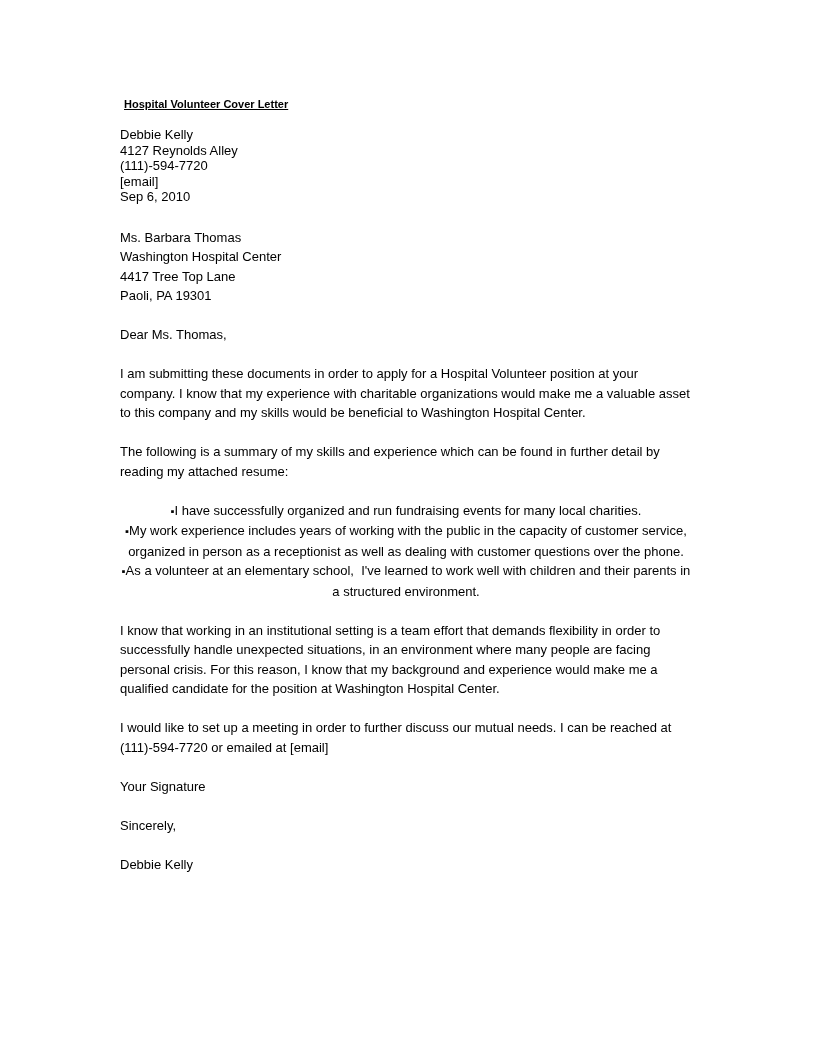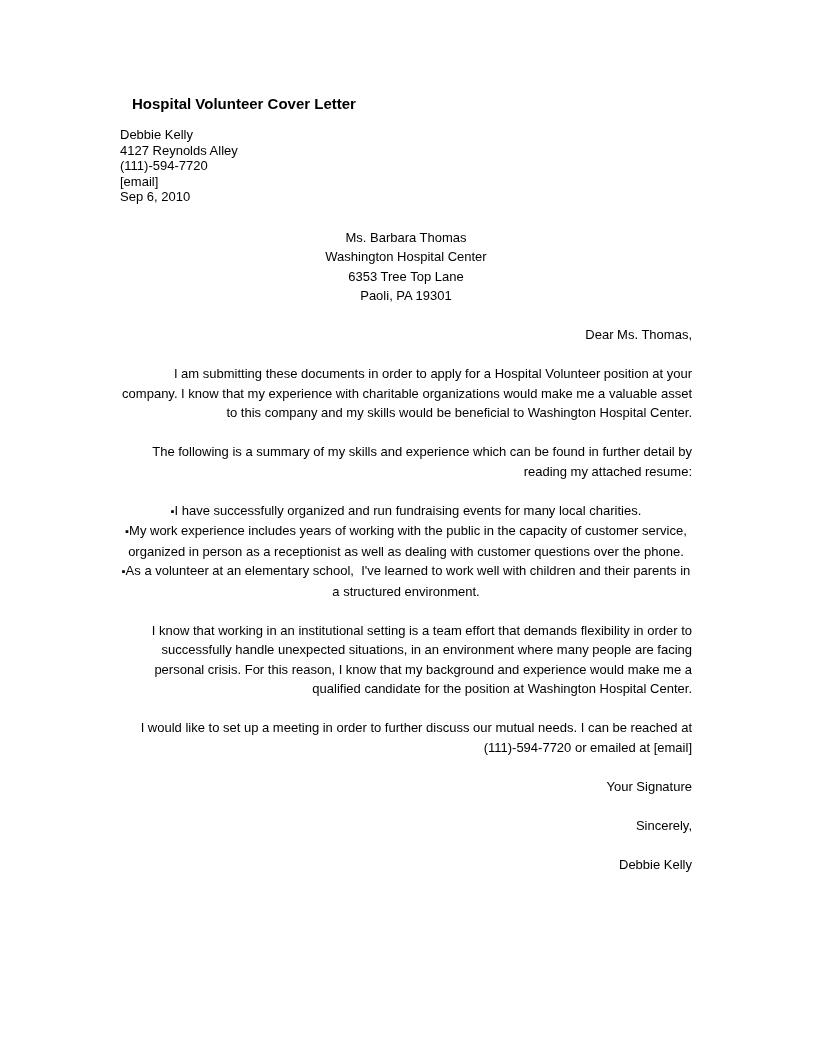--- a/index.html
+++ b/index.html
@@ -16,48 +16,47 @@
     font-family: "Liberation Sans", "DejaVu Sans", sans-serif;
     font-size: 13px;
     box-sizing: border-box;
     padding: 96px 124px 0 120px;
     overflow: hidden;
   }
   .content {
     width: 572px;
   }
   .title {
-    font-size: 15px;
+    font-size: 11px;
     font-weight: bold;
     line-height: 16px;
-    margin: 0 0 15px 12px;
+    margin: 0 0 15px 4px;
     white-space: pre-wrap;
+    text-decoration: underline;
   }
   .sender p {
     margin: 0;
     line-height: 15.5px;
     white-space: pre-wrap;
   }
   .sender .date-line {
     margin-top: 0;
   }
   .recipient {
     margin-top: 23px;
   }
   .recipient p {
     margin: 0;
     line-height: 19.5px;
     white-space: pre-wrap;
-    text-align: center;
   }
   .para {
     margin: 19.5px 0 0 0;
     line-height: 19.5px;
     white-space: pre-wrap;
-    text-align: right;
   }
   .bullets {
     margin: 19.5px 0 0 0;
     text-align: center;
   }
   .bullet-item {
     line-height: 19.5px;
     white-space: pre-wrap;
   }
   .bullet-marker {
@@ -76,21 +75,21 @@
       <p>Debbie Kelly</p>
       <p>4127 Reynolds Alley</p>
       <p>(111)-594-7720</p>
       <p>[email]</p>
       <p class="date-line">Sep 6, 2010</p>
     </div>
 
     <div class="recipient">
       <p>Ms. Barbara Thomas</p>
       <p>Washington Hospital Center</p>
-      <p>6353 Tree Top Lane</p>
+      <p>4417 Tree Top Lane</p>
       <p>Paoli, PA 19301</p>
     </div>
 
     <p class="para">Dear Ms. Thomas,</p>
 
     <p class="para">I am submitting these documents in order to apply for a Hospital Volunteer position at your company. I know that my experience with charitable organizations would make me a valuable asset to this company and my skills would be beneficial to Washington Hospital Center.</p>
 
     <p class="para">The following is a summary of my skills and experience which can be found in further detail by reading my attached resume:</p>
 
     <div class="bullets">

